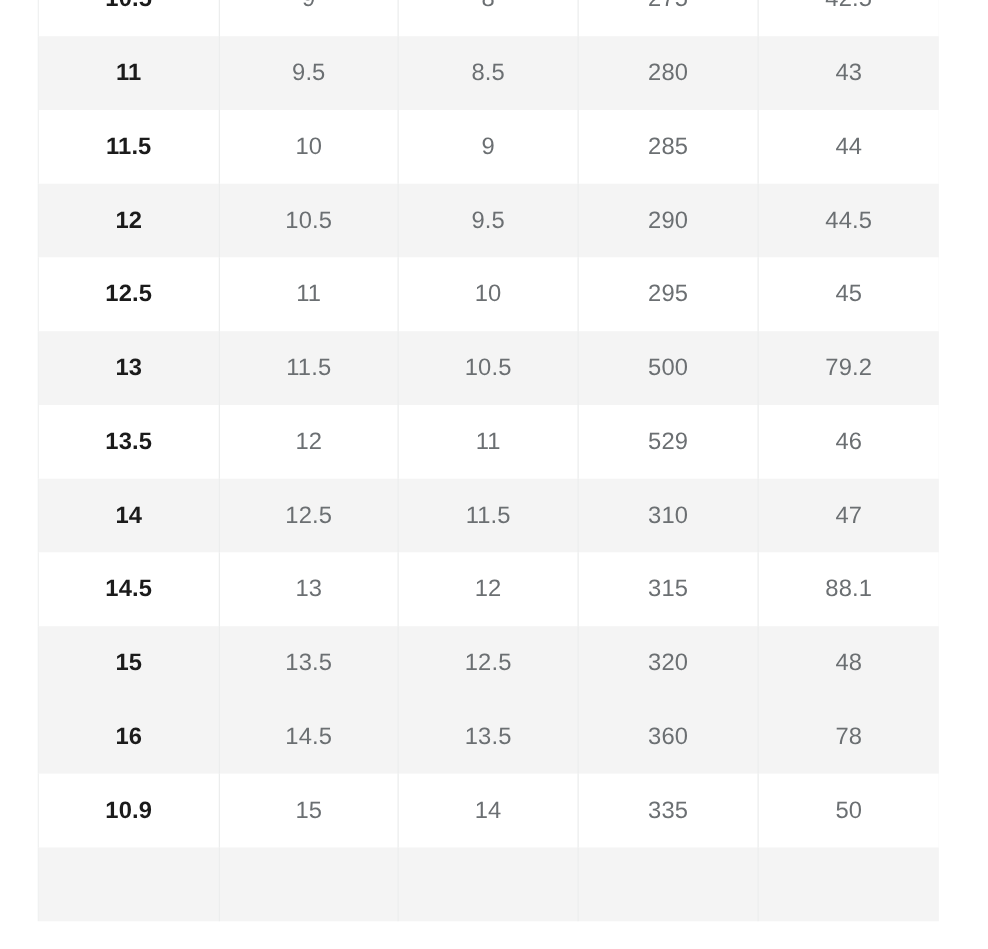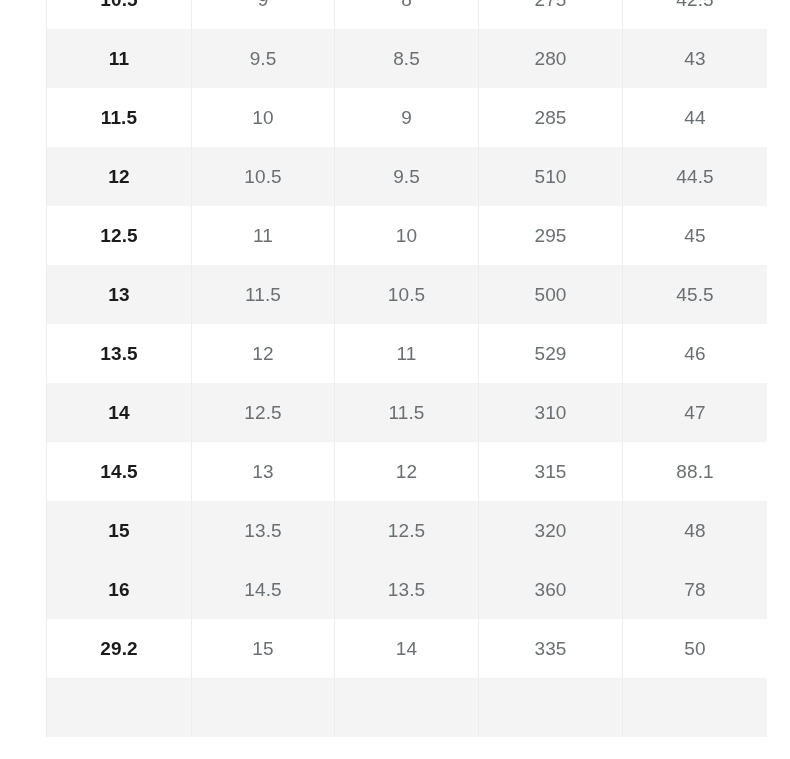--- a/index.html
+++ b/index.html
@@ -21,21 +21,20 @@
   }
 
   
   #table-viewport {
     position: absolute;
     left: 30px;
     top: 0;
     width: 721px;
     height: 759px;
     overflow: hidden;
-    margin-left: 16px;
   }
 
   table.size-table {
     position: absolute;
     left: 0;
     top: -30px;           
     width: 721px;
     border-collapse: collapse;
     table-layout: fixed;
     background: #ffffff;
@@ -109,36 +108,36 @@
             <td class="col-primary">11.5</td>
             <td>10</td>
             <td>9</td>
             <td>285</td>
             <td>44</td>
           </tr>
           <tr class="even-row">
             <td class="col-primary">12</td>
             <td>10.5</td>
             <td>9.5</td>
-            <td>510</td>
+            <td>290</td>
             <td>44.5</td>
           </tr>
           <tr class="odd-row">
             <td class="col-primary">12.5</td>
             <td>11</td>
             <td>10</td>
             <td>295</td>
             <td>45</td>
           </tr>
           <tr class="even-row">
             <td class="col-primary">13</td>
             <td>11.5</td>
             <td>10.5</td>
             <td>500</td>
-            <td>45.5</td>
+            <td>79.2</td>
           </tr>
           <tr class="odd-row">
             <td class="col-primary">13.5</td>
             <td>12</td>
             <td>11</td>
             <td>529</td>
             <td>46</td>
           </tr>
           <tr class="even-row">
             <td class="col-primary">14</td>
@@ -162,21 +161,21 @@
             <td>48</td>
           </tr>
           <tr class="even-row">
             <td class="col-primary">16</td>
             <td>14.5</td>
             <td>13.5</td>
             <td>360</td>
             <td>78</td>
           </tr>
           <tr class="odd-row">
-            <td class="col-primary">29.2</td>
+            <td class="col-primary">10.9</td>
             <td>15</td>
             <td>14</td>
             <td>335</td>
             <td>50</td>
           </tr>
           <tr class="even-row">
             <td class="col-primary"></td>
             <td></td>
             <td></td>
             <td></td>

